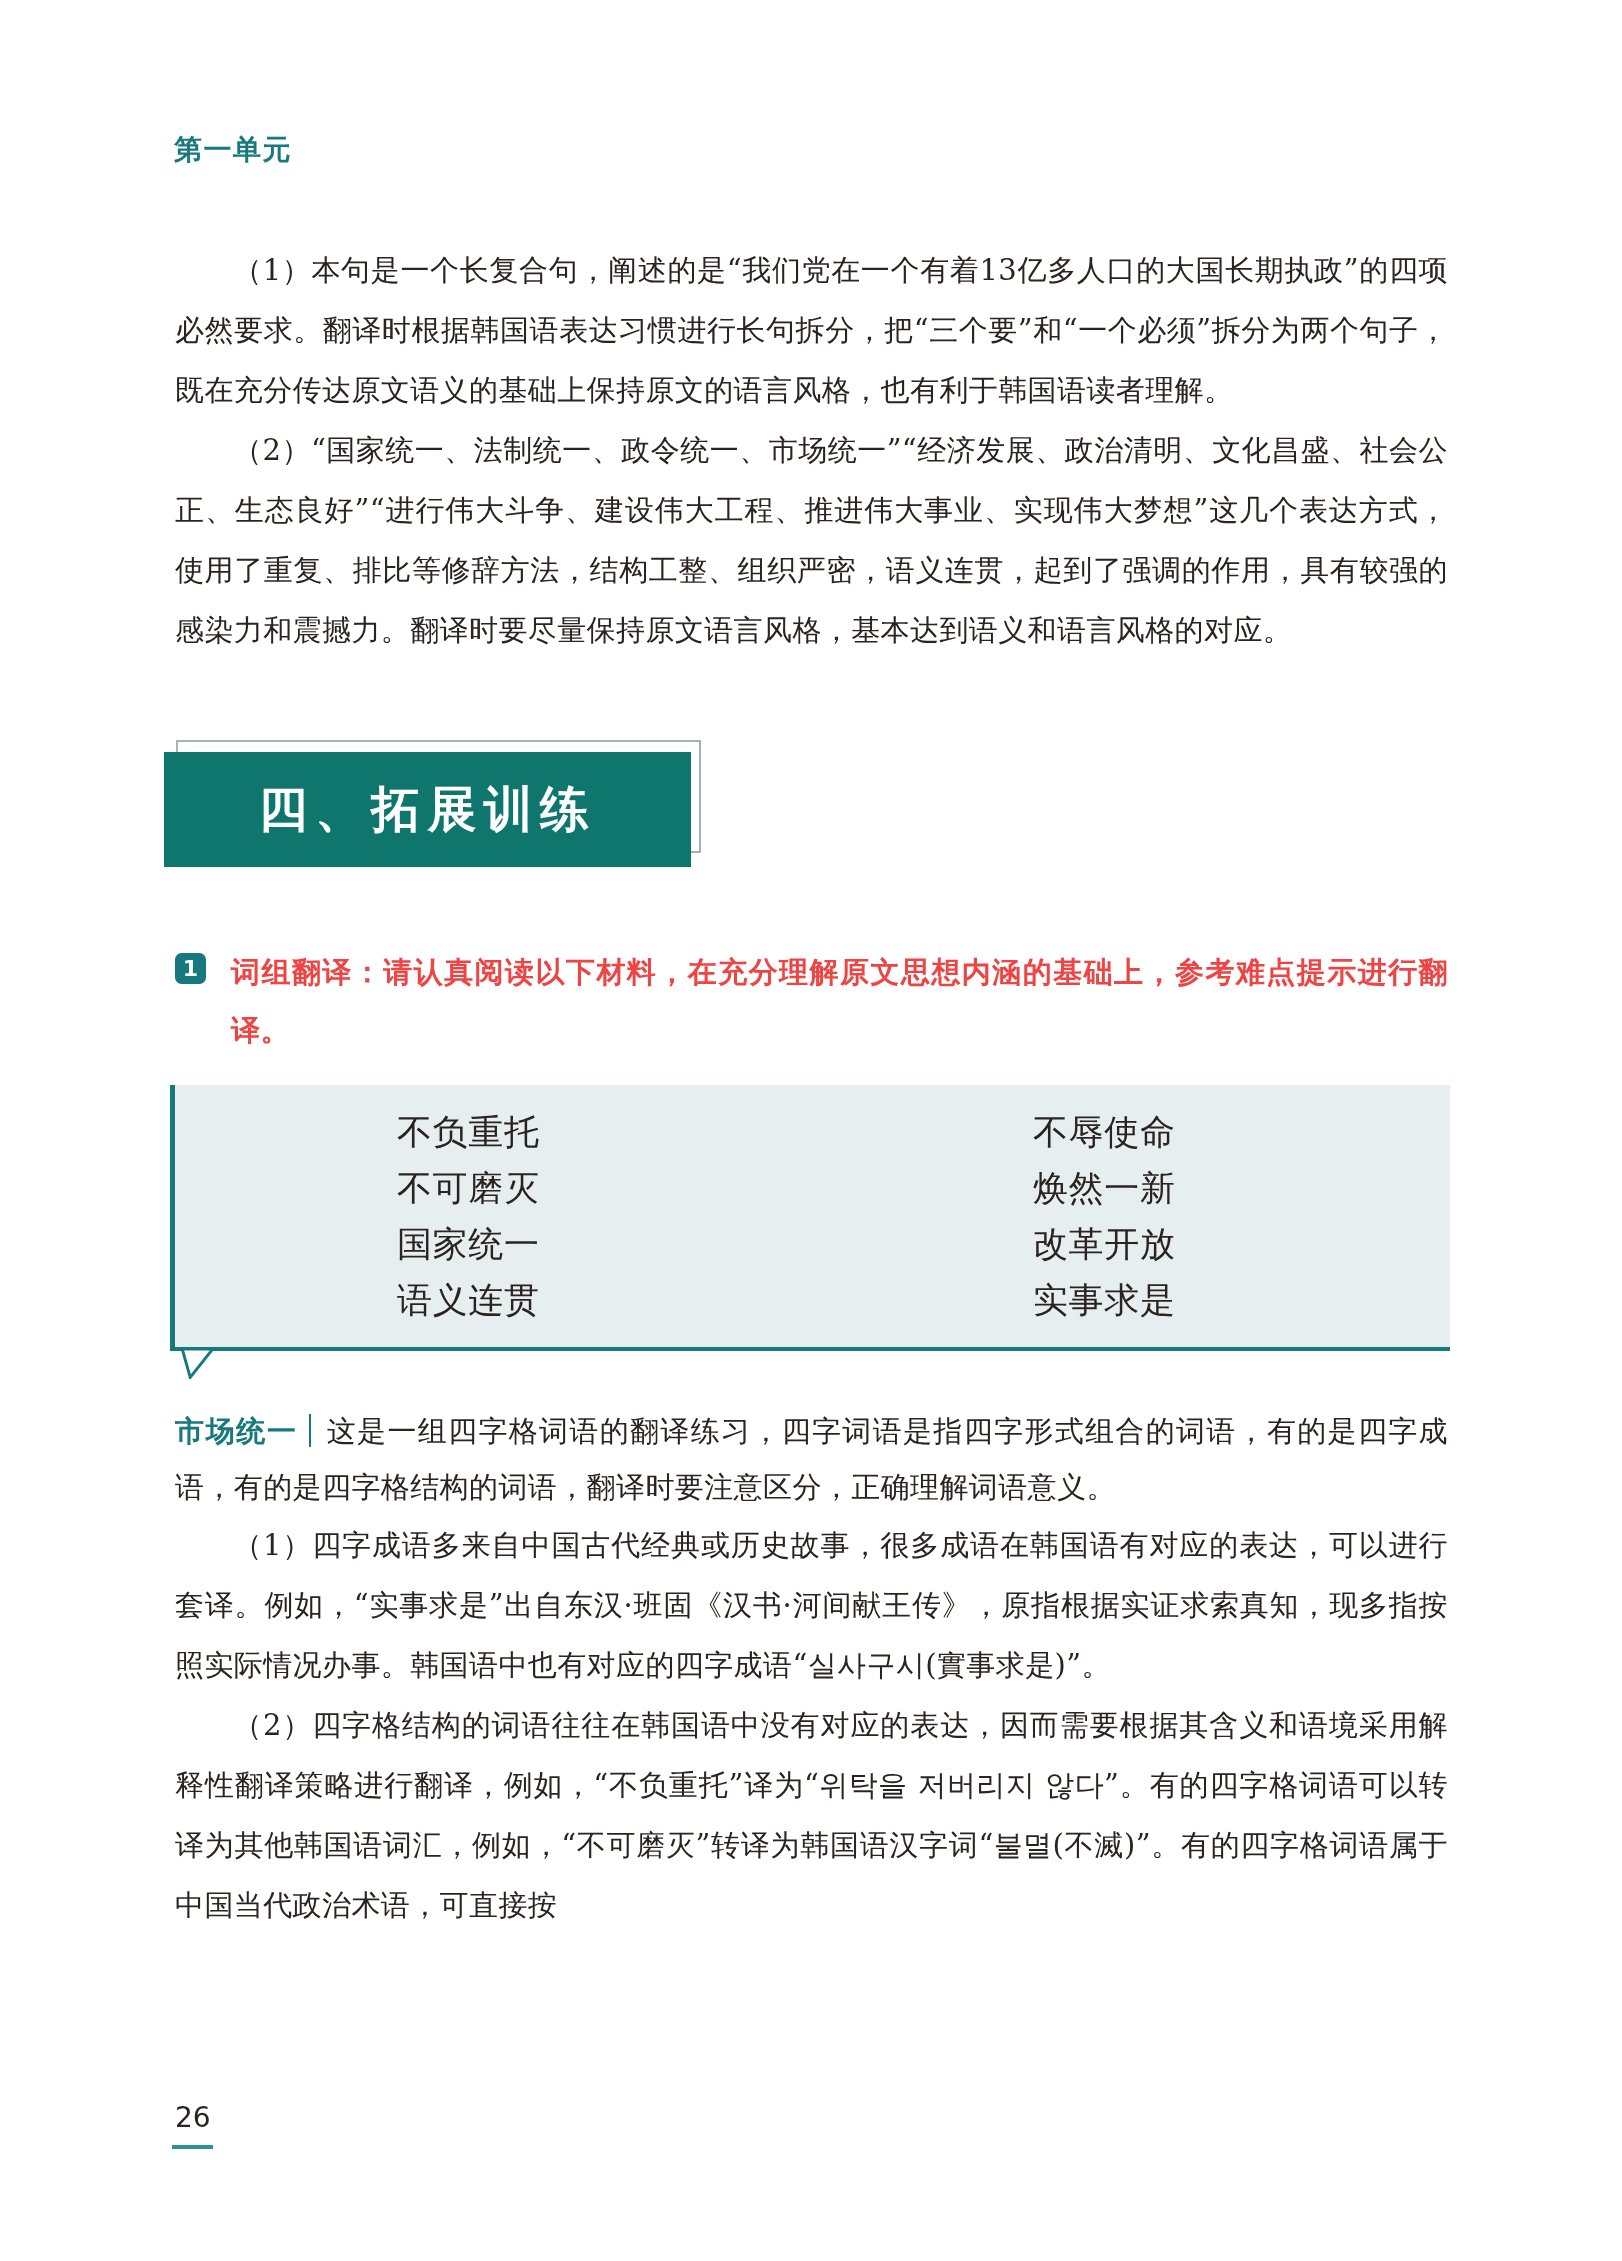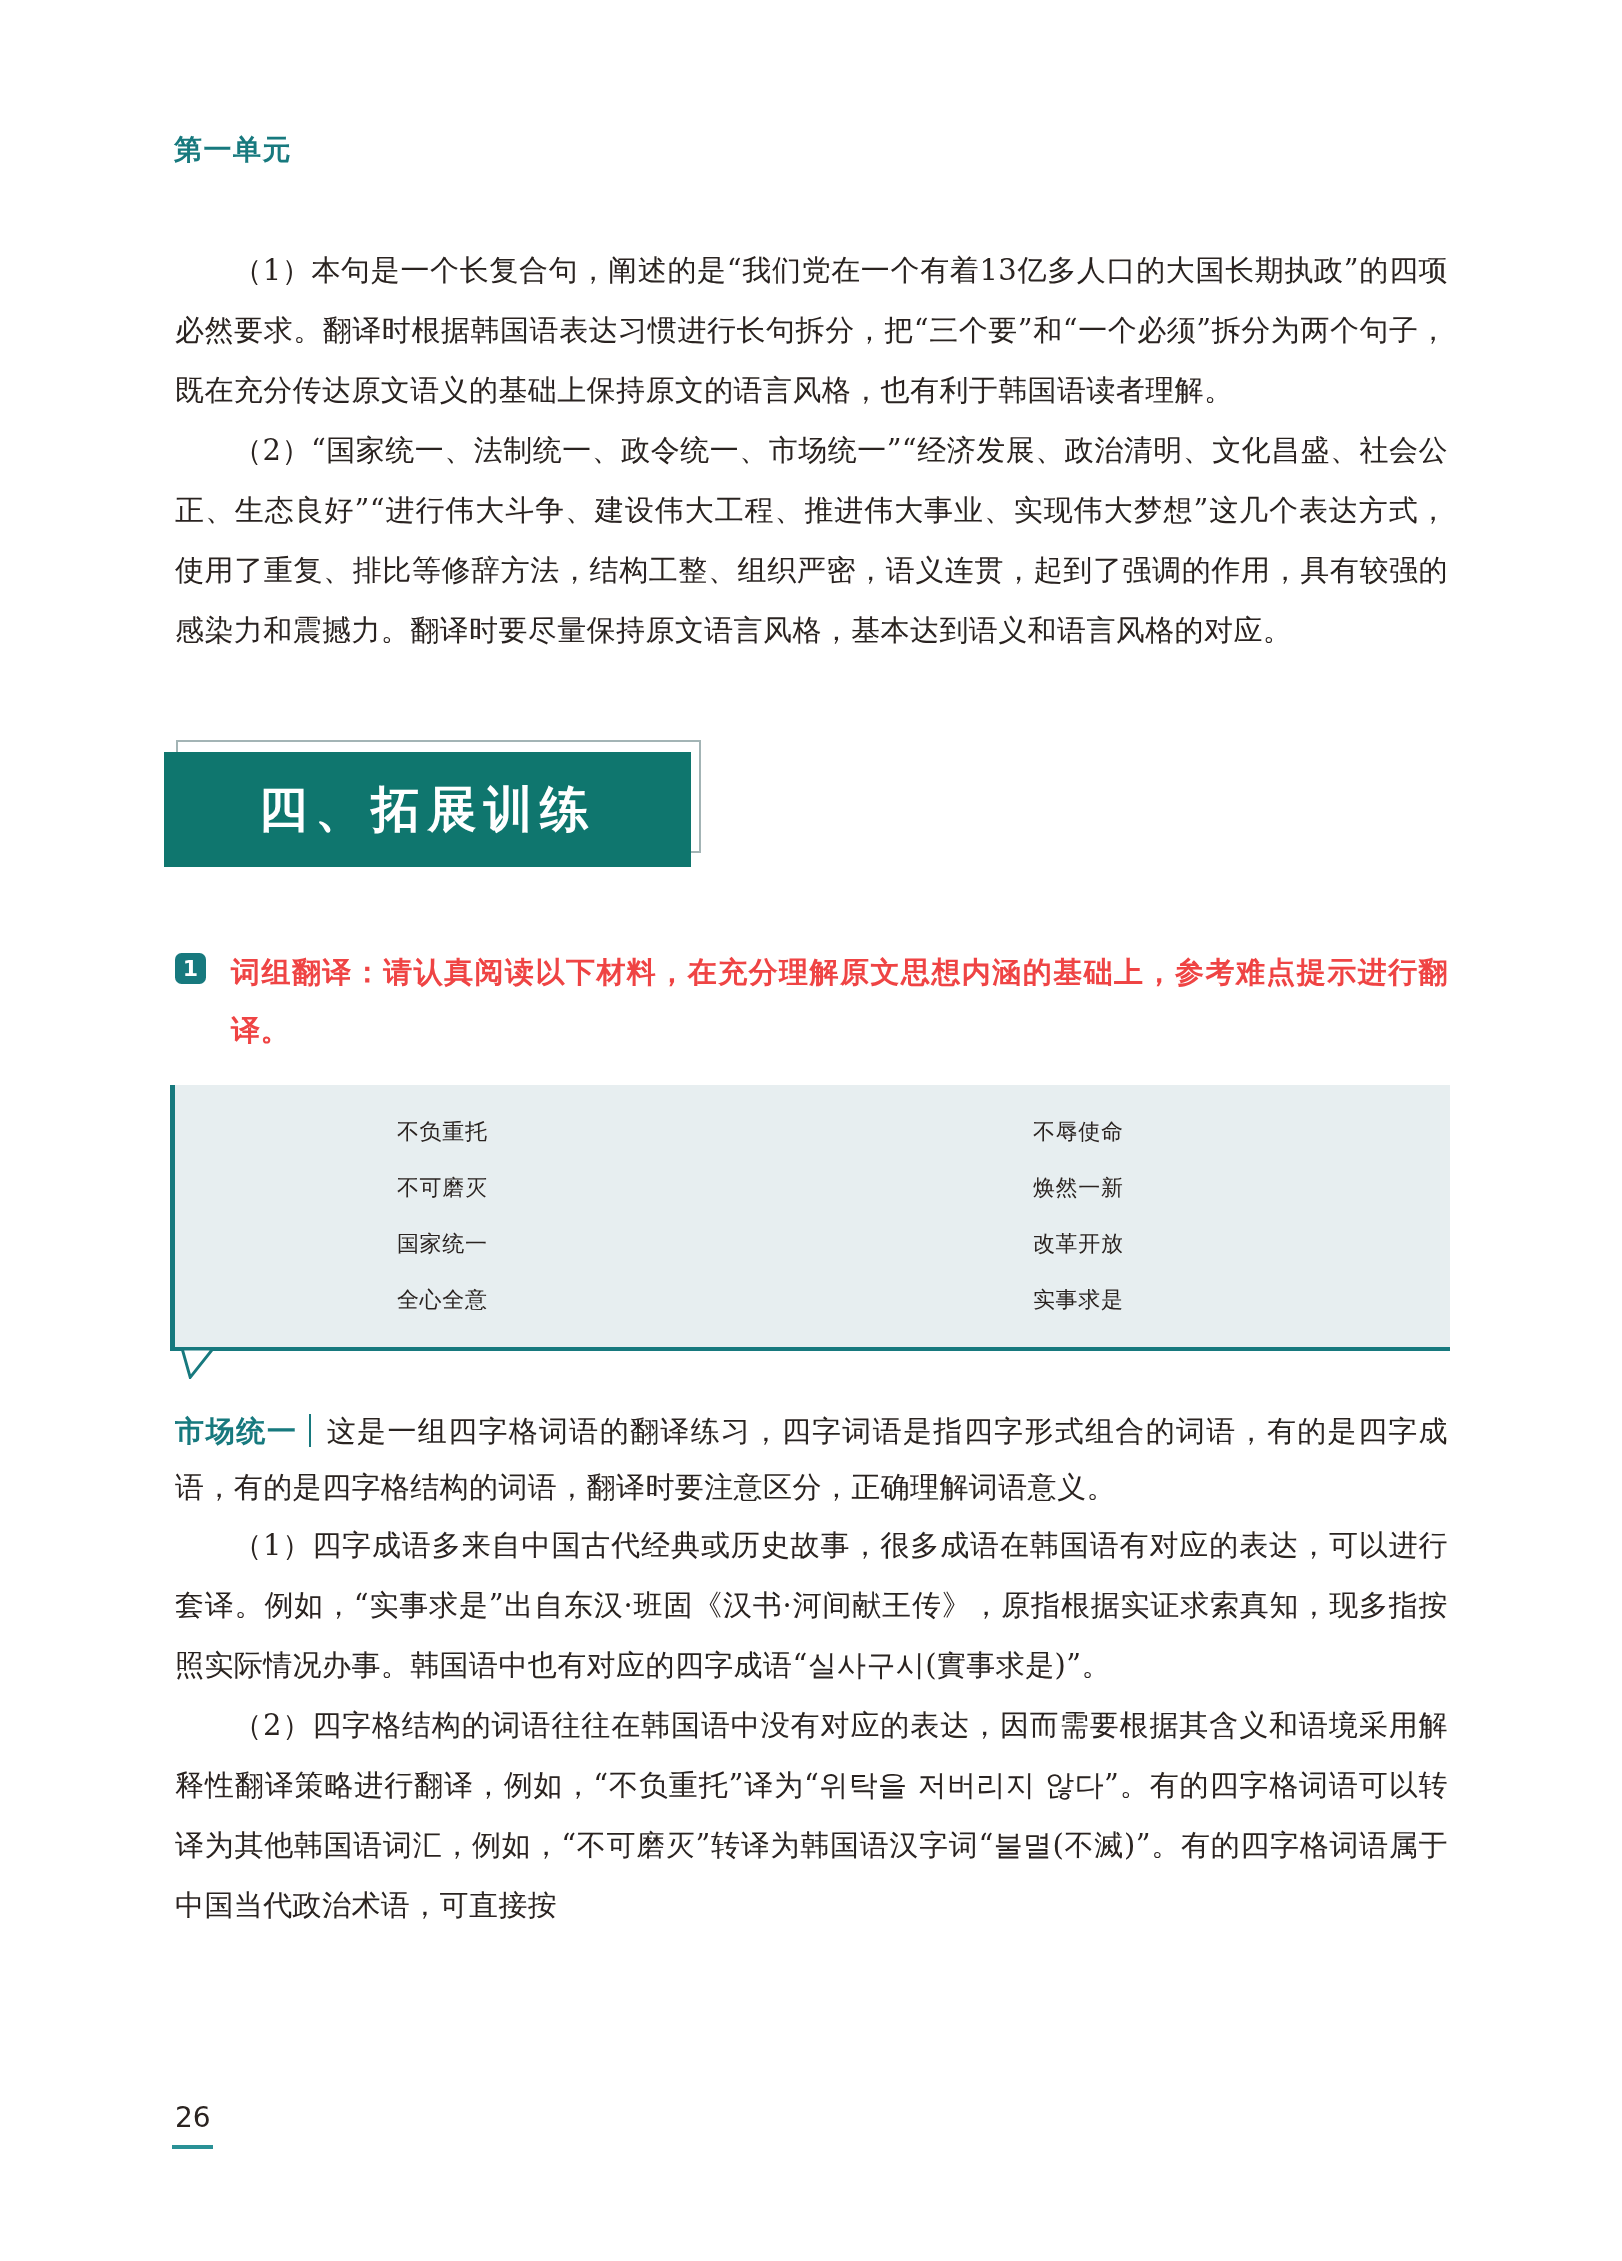--- a/index.html
+++ b/index.html
@@ -108,21 +108,21 @@
     background: #e7eef0;
     border-left: 5.1px solid #17797e;
     border-bottom: 4.4px solid #17797e;
     padding: 19px 0 19px 0;
     display: flex;
   }
   .phrase-col { list-style: none; margin: 0; padding: 0; }
   .phrase-col.left  { margin-left: 222px; width: 636px; }
   .phrase-col.right { margin-left: 0; }
   .phrase-col li {
-    font-size: 22px;
+    font-size: 35px;
     line-height: 56px;
     letter-spacing: 0.7px;
     color: #2a2320;
   }
   .box-tail {
     position: absolute;
     left: 10.2px;
     bottom: -28px;
     width: 35px;
     height: 31px;
@@ -191,21 +191,21 @@
       <div class="exercise-badge">1</div>
       <p class="exercise-prompt">词组翻译：请认真阅读以下材料，在充分理解原文思想内涵的基础上，参考难点提示进行翻译。</p>
     </div>
 
     <div class="phrase-box-wrap">
       <div class="phrase-box">
         <ul class="phrase-col left">
           <li>不负重托</li>
           <li>不可磨灭</li>
           <li>国家统一</li>
-          <li>全心全意</li>
+          <li>语义连贯</li>
         </ul>
         <ul class="phrase-col right">
           <li>不辱使命</li>
           <li>焕然一新</li>
           <li>改革开放</li>
           <li>实事求是</li>
         </ul>
       </div>
       <svg class="box-tail" viewBox="0 0 48 42">
         <polygon points="3,1 45,1 14,40" fill="#ffffff" stroke="#17797e" stroke-width="4"></polygon>

